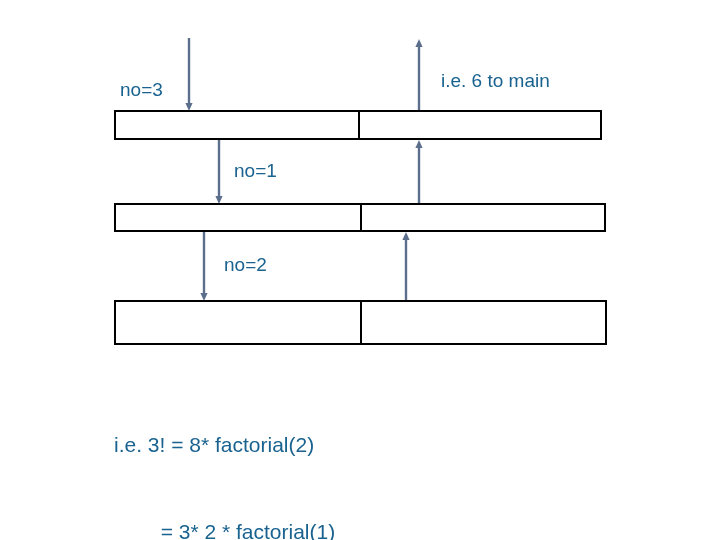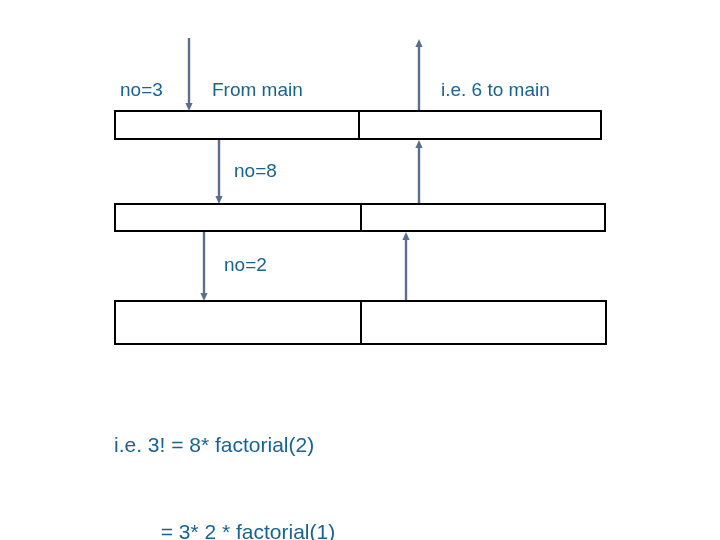--- a/index.html
+++ b/index.html
@@ -138,25 +138,24 @@
   </div>
 
   <div class="frame-bar" style="left:114px; top:300px; width:493px; height:45px;">
     <div class="frame-cell" style="left:0; width:246px;"></div>
     <div class="frame-divider" style="left:244px;"></div>
     <div class="frame-cell" style="left:246px; right:0;"></div>
   </div>
 
   <div class="label" style="left:120px; top:79px;">no=3</div>
 
-  <div class="label" style="left:212px; top:79px;">From main</div>
 
-  <div class="label" style="left:441px; top:79px;text-align:right;">i.e. 6 to main</div>
+  <div class="label" style="left:441px; top:70px;text-align:right;">i.e. 6 to main</div>
 
-  <div class="label" style="left:234px; top:160px;">no=8</div>
+  <div class="label" style="left:234px; top:160px;">no=1</div>
 
   <div class="label" style="left:224px; top:254px;">no=2</div>
 
   <div class="note-block" style="left:114px; top:372px;">
     <span class="note-line">i.e. 3! = 8* factorial(2)</span>
     <span class="note-line">        = 3* 2 * factorial(1)</span>
     
     
   </div>
 

